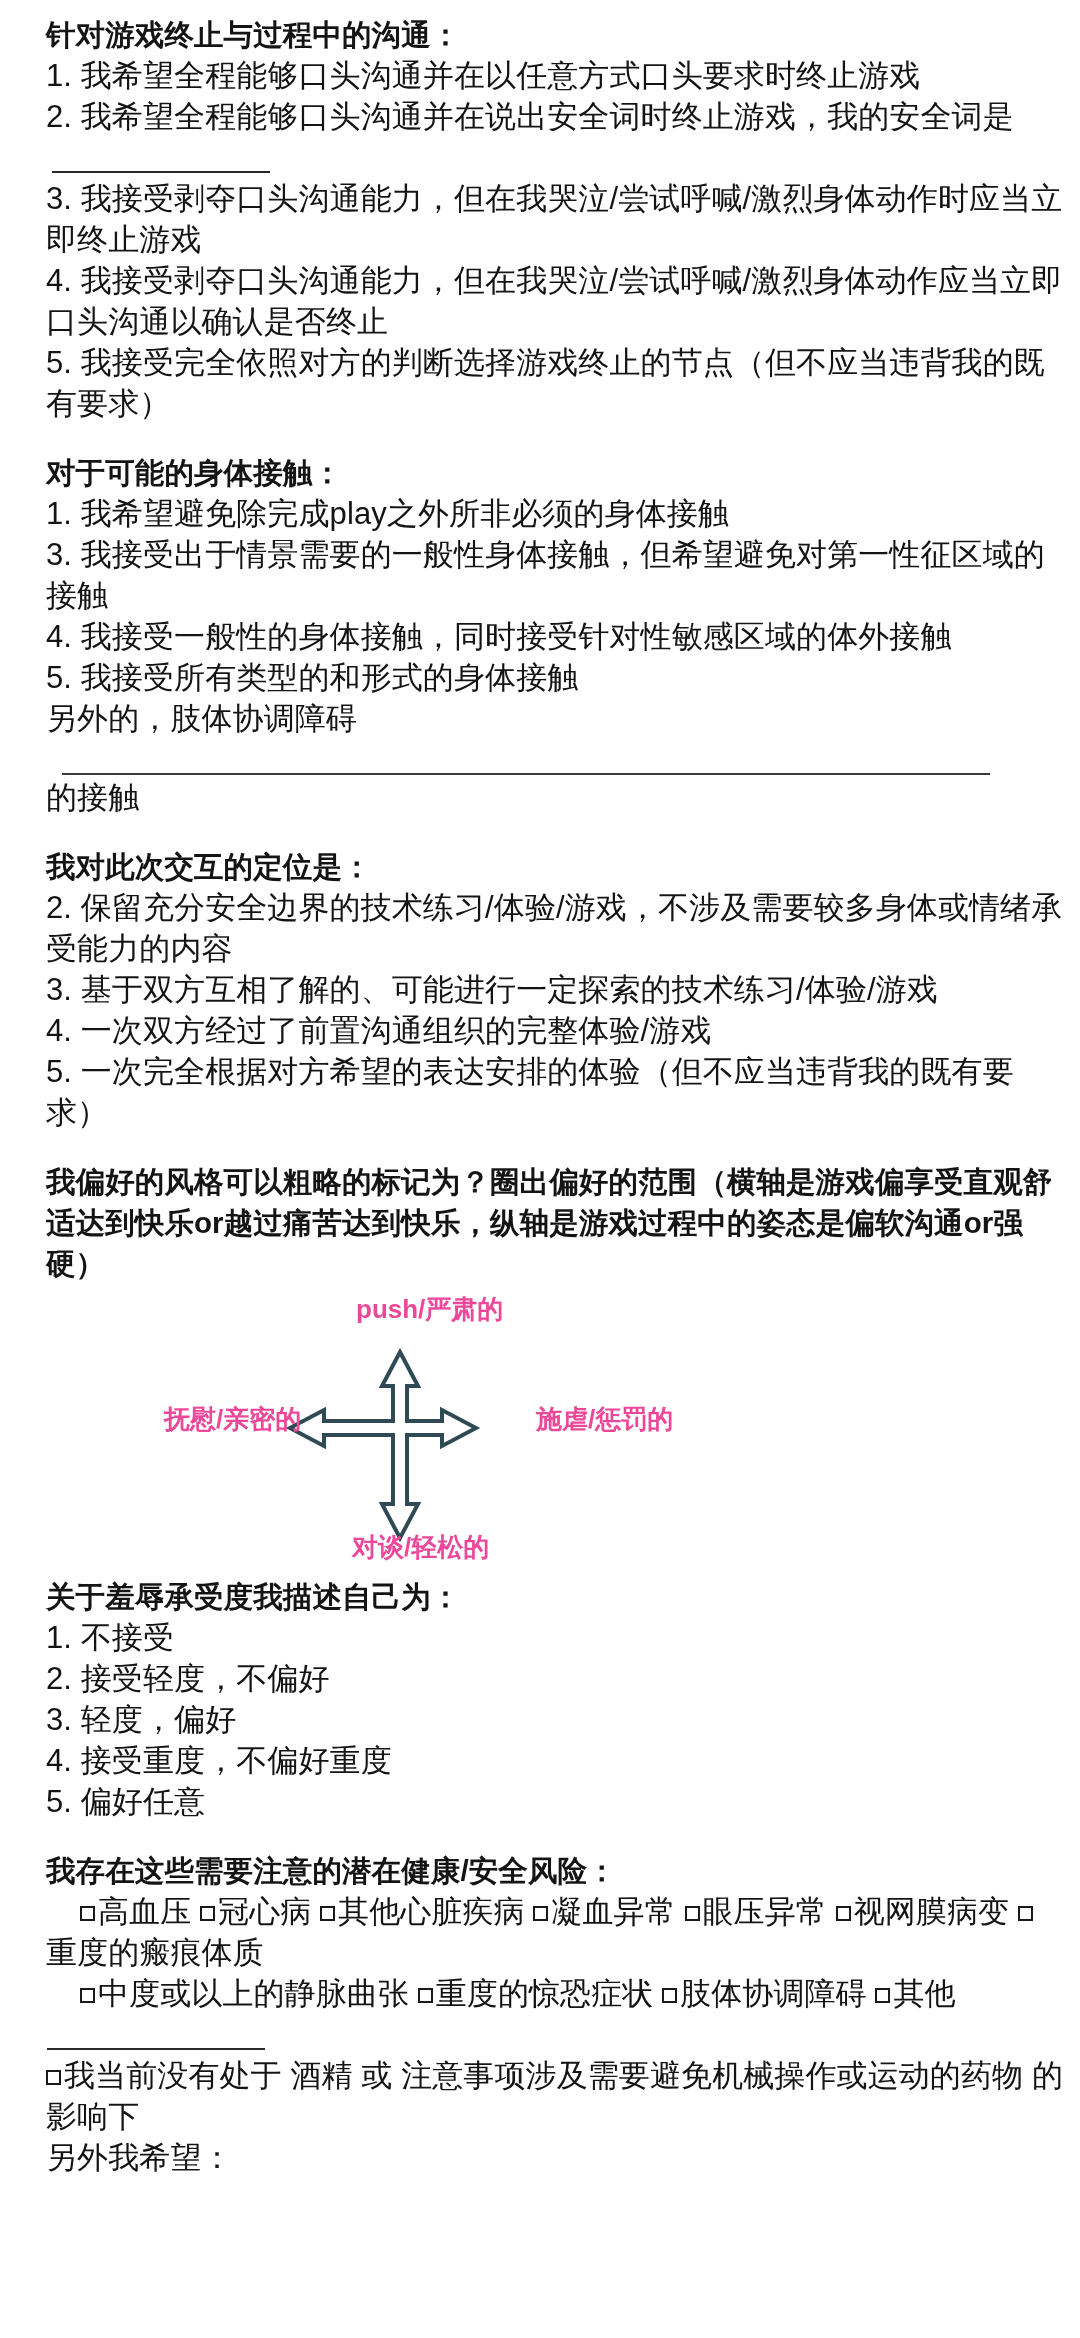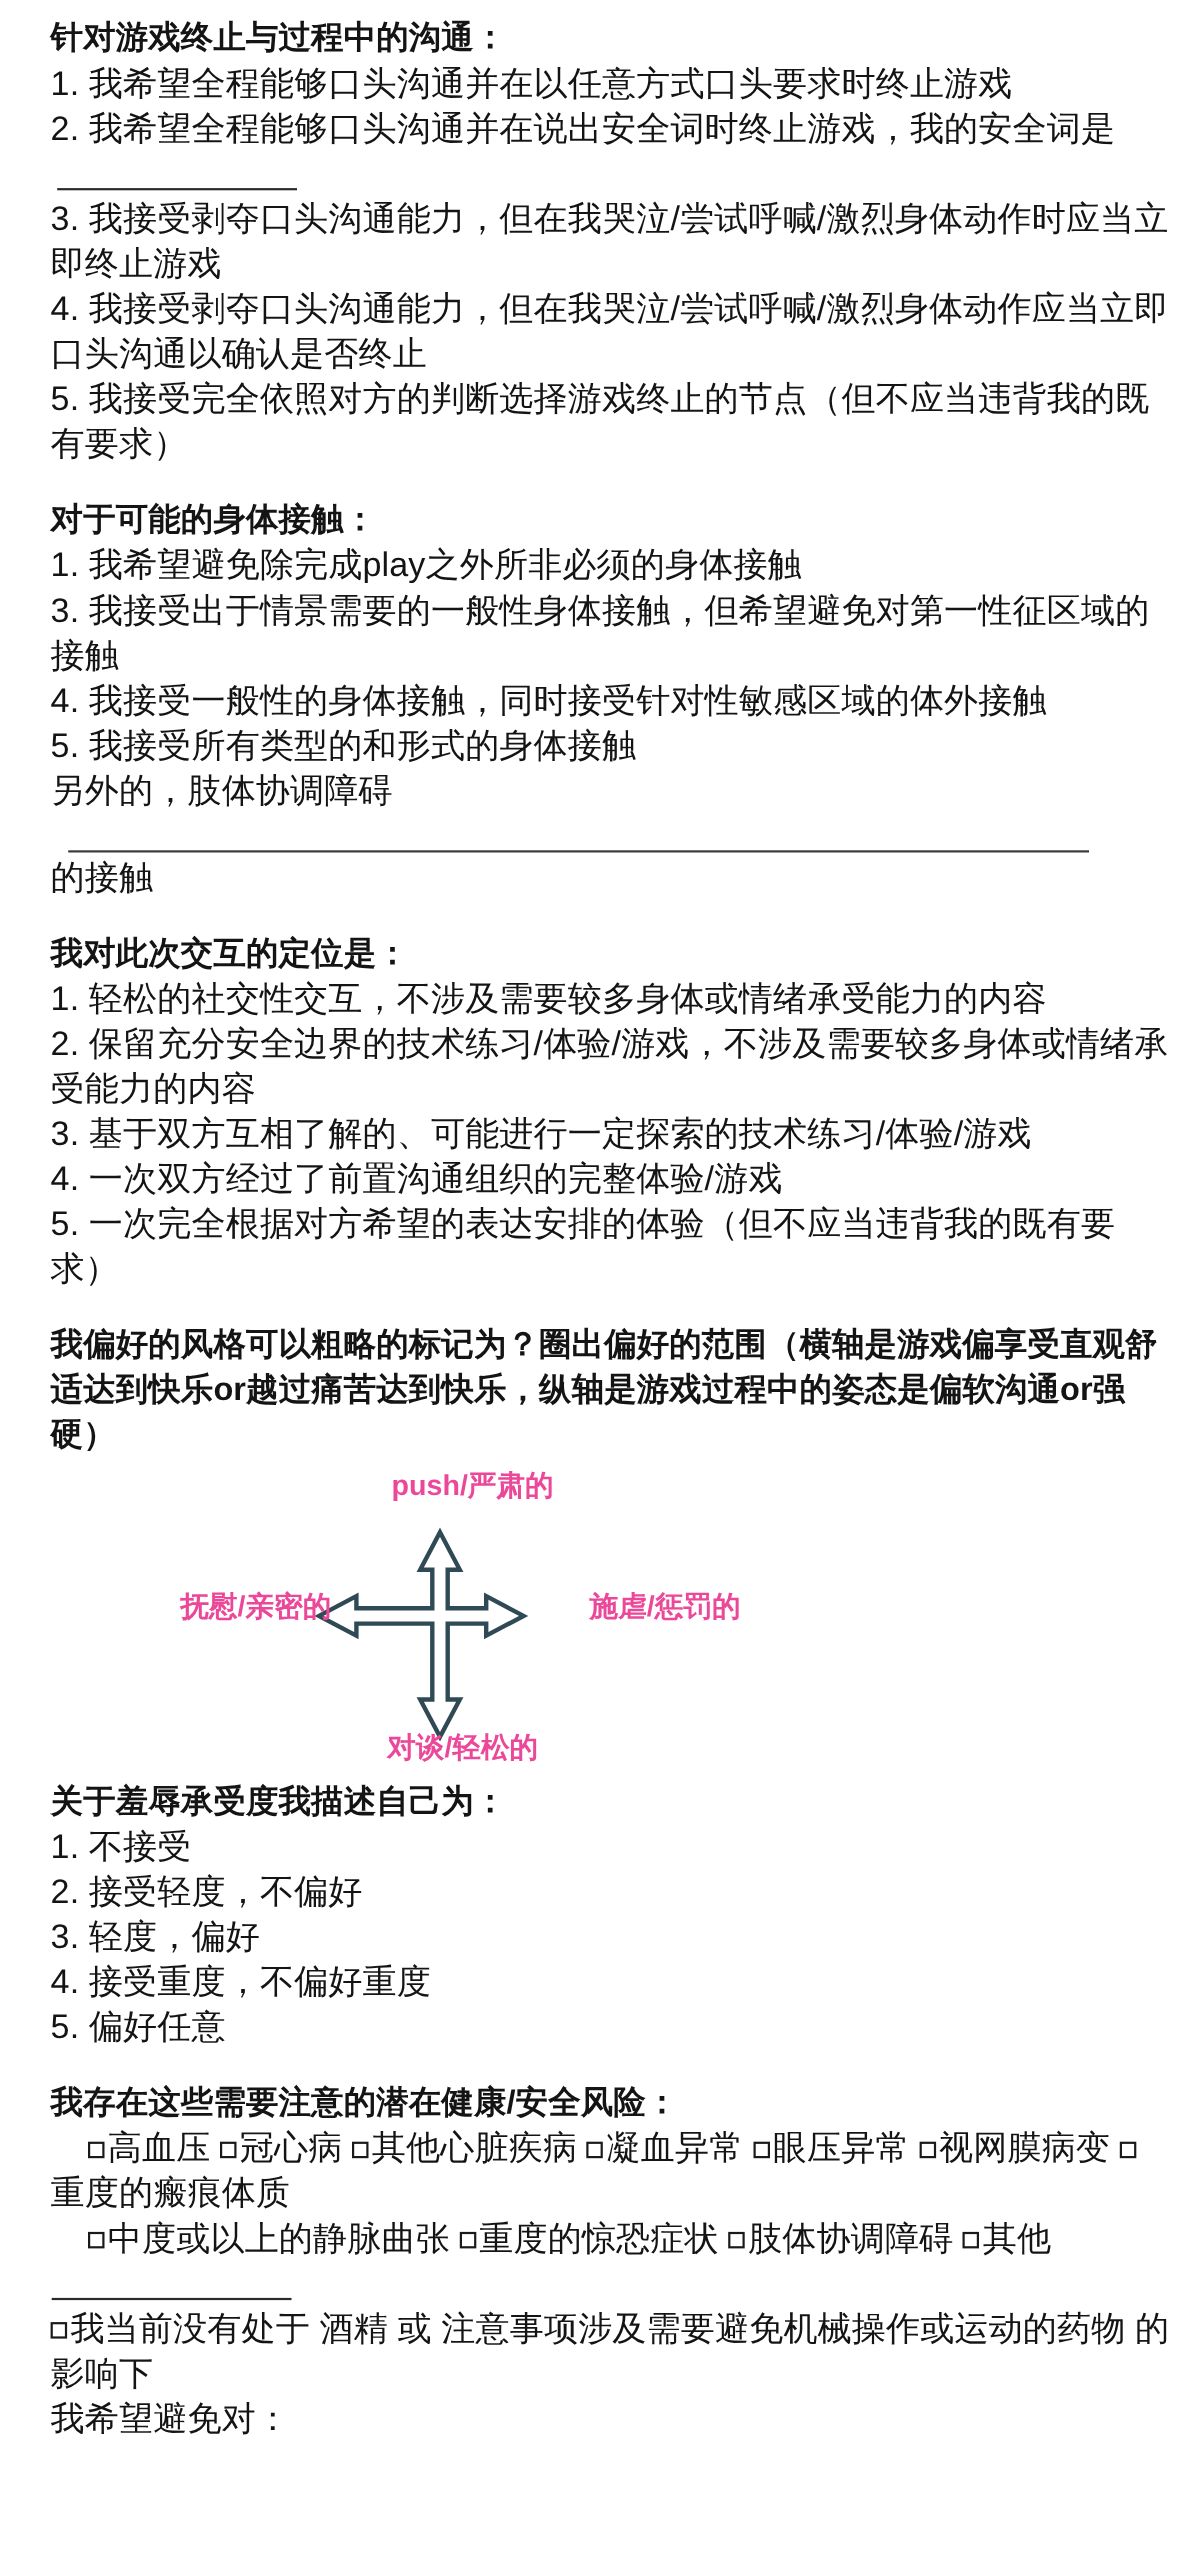--- a/index.html
+++ b/index.html
@@ -120,21 +120,20 @@
     <div class="ln">5. 我接受所有类型的和形式的身体接触</div>
     <div class="ln">另外的，肢体协调障碍</div>
     <div class="rule-wide"></div>
     <div class="ln">的接触</div>
   </div>
 
   <div class="gap"></div>
 
   <div>
     <div class="hd">我对此次交互的定位是：</div>
-    <div class="ln">1. 轻松的社交性交互，不涉及需要较多身体或情绪承受能力的内容</div>
     <div class="ln">2. 保留充分安全边界的技术练习/体验/游戏，不涉及需要较多身体或情绪承受能力的内容</div>
     <div class="ln">3. 基于双方互相了解的、可能进行一定探索的技术练习/体验/游戏</div>
     <div class="ln">4. 一次双方经过了前置沟通组织的完整体验/游戏</div>
     <div class="ln">5. 一次完全根据对方希望的表达安排的体验（但不应当违背我的既有要求）</div>
   </div>
 
   <div class="gap"></div>
 
   <div>
     <div class="hd">我偏好的风格可以粗略的标记为？圈出偏好的范围（横轴是游戏偏享受直观舒适达到快乐or越过痛苦达到快乐，纵轴是游戏过程中的姿态是偏软沟通or强硬）</div>
@@ -170,16 +169,16 @@
 
   <div>
     <div class="hd">我存在这些需要注意的潜在健康/安全风险：</div>
 
     <div class="ln"><span class="indent"></span><span class="cbx"></span><span>高血压</span> <span class="cbx"></span><span>冠心病</span> <span class="cbx"></span><span>其他心脏疾病</span> <span class="cbx"></span><span>凝血异常</span> <span class="cbx"></span><span>眼压异常</span> <span class="cbx"></span><span>视网膜病变</span> <span class="cbx"></span><span>重度的瘢痕体质</span></div>
 
     <div class="ln"><span class="indent"></span><span class="cbx"></span><span>中度或以上的静脉曲张</span> <span class="cbx"></span><span>重度的惊恐症状</span> <span class="cbx"></span><span>肢体协调障碍</span> <span class="cbx"></span><span>其他</span><span class="blank-tail"></span></div>
 
     <div class="ln"><span class="cbx"></span><span>我当前没有处于</span> <span class="b">酒精</span> <span>或</span> <span class="b">注意事项涉及需要避免机械操作或运动的药物</span> <span>的影响下</span></div>
 
-    <div class="ln">我希望避免对：</div>
+    <div class="ln">另外我希望：</div>
   </div>
 
 </div>
 
 </body></html>

